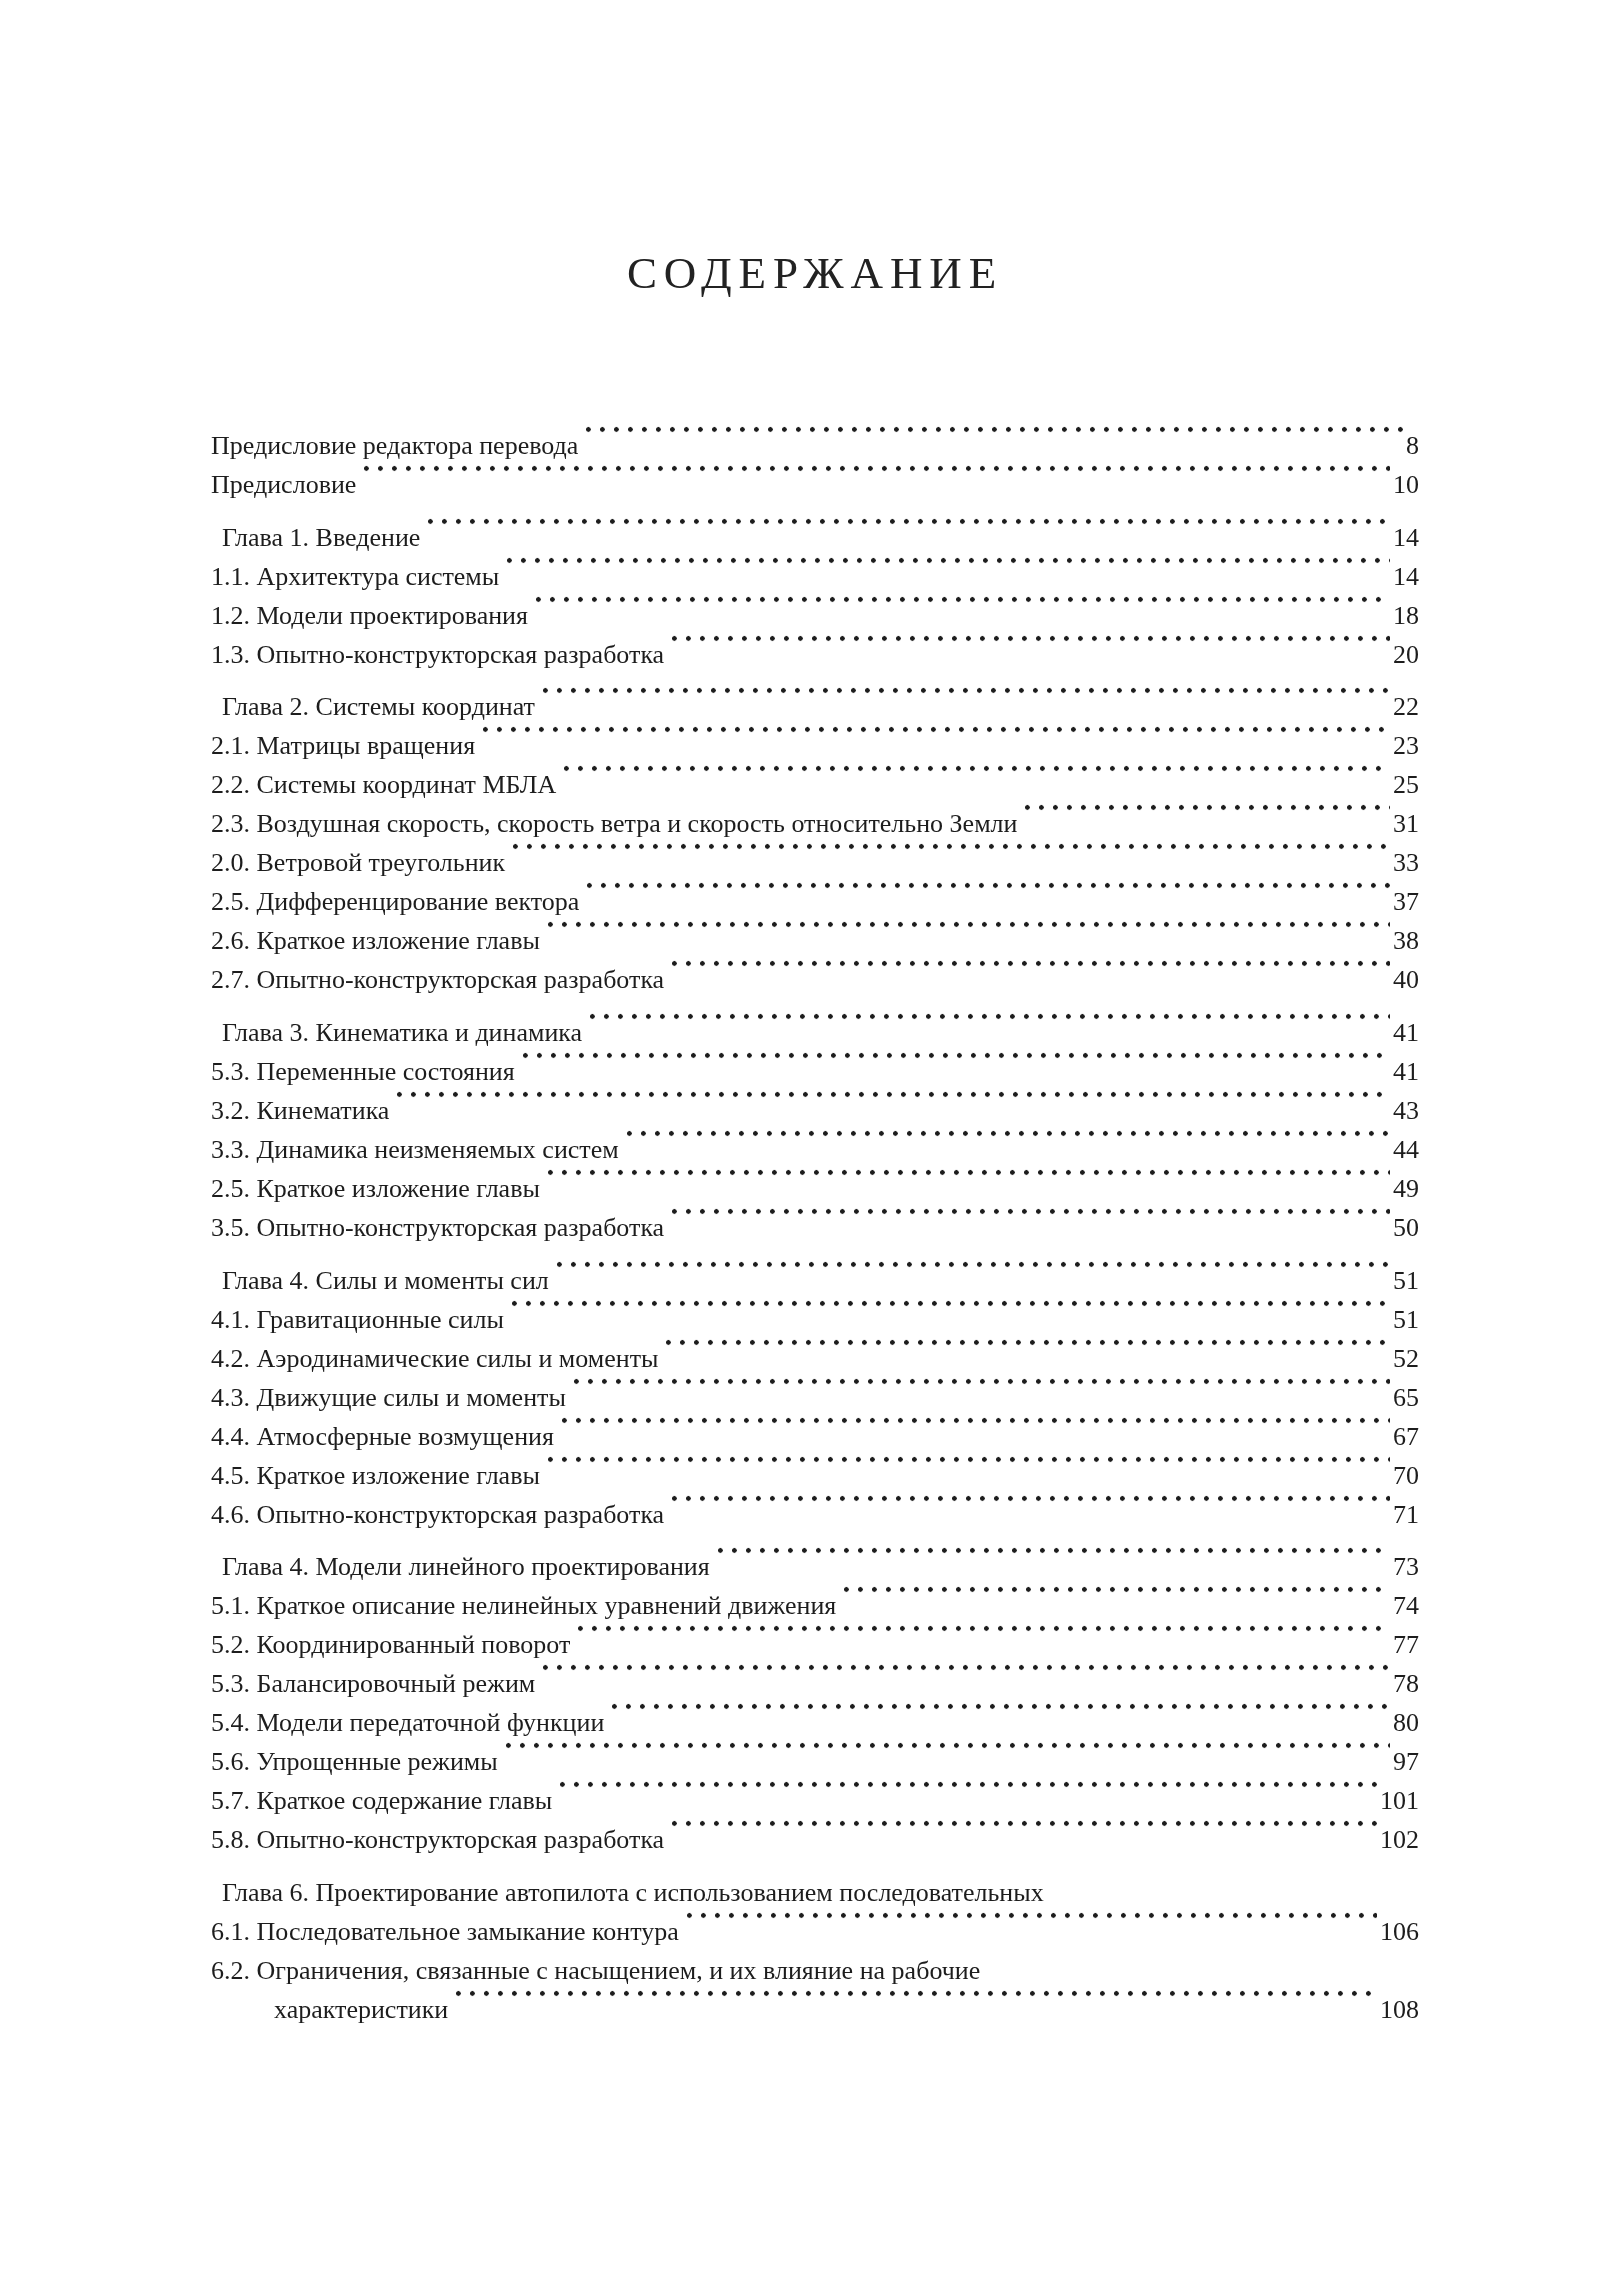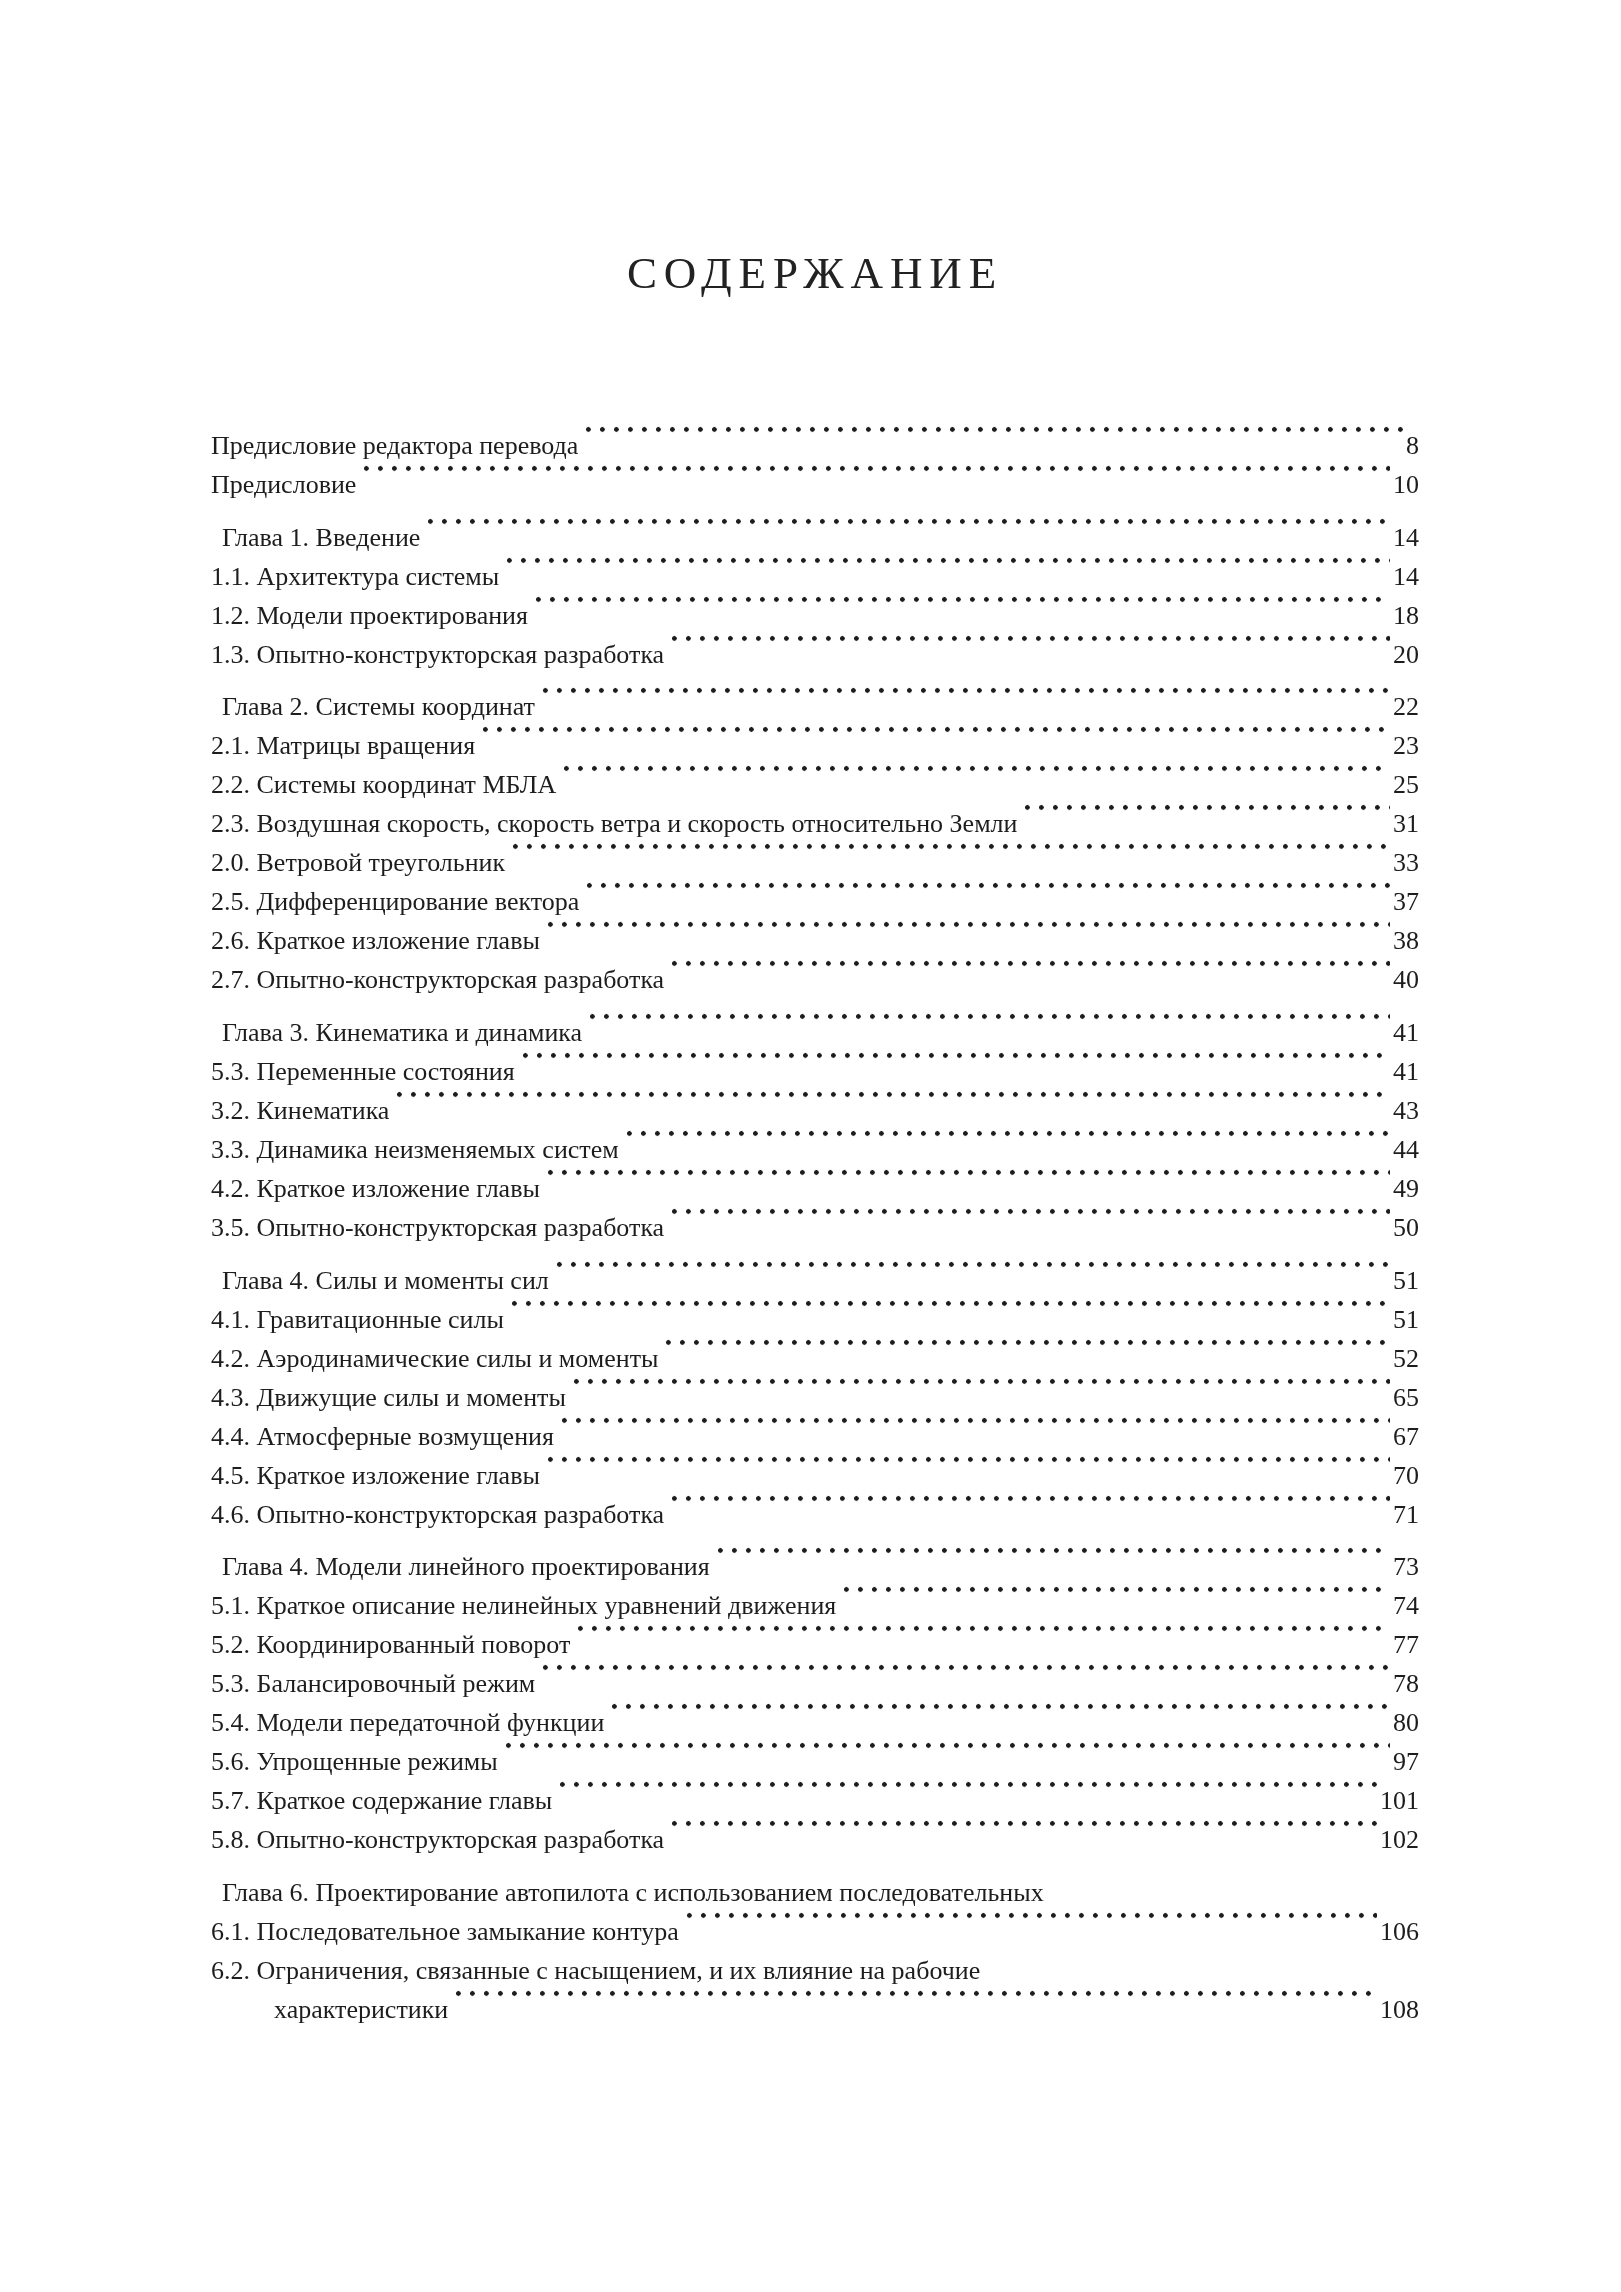--- a/index.html
+++ b/index.html
@@ -144,21 +144,21 @@
     <span class="label">3.2. Кинематика</span>
     <span class="dots"></span>
     <span class="page-num">43</span>
   </div>
         <div class="row">
     <span class="label">3.3. Динамика неизменяемых систем</span>
     <span class="dots"></span>
     <span class="page-num">44</span>
   </div>
         <div class="row">
-    <span class="label">4.2. Краткое изложение главы</span>
+    <span class="label">2.5. Краткое изложение главы</span>
     <span class="dots"></span>
     <span class="page-num">49</span>
   </div>
         <div class="row">
     <span class="label">3.5. Опытно-конструкторская разработка</span>
     <span class="dots"></span>
     <span class="page-num">50</span>
   </div>
       </div>
       <div class="toc-group">

